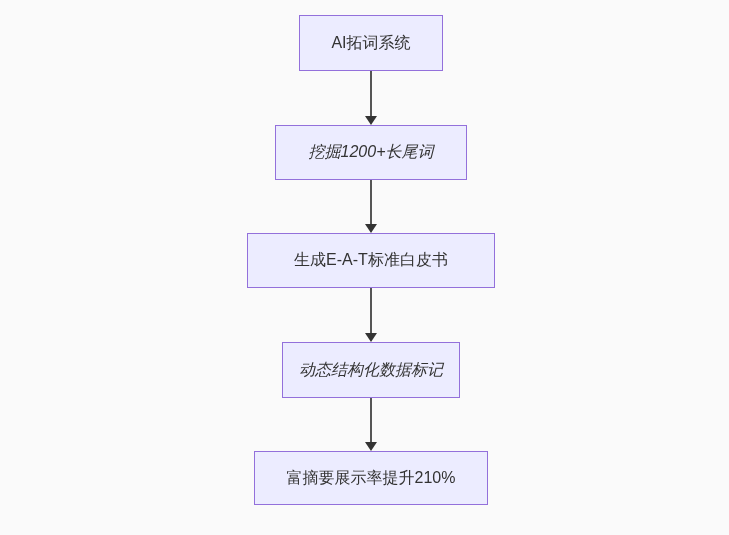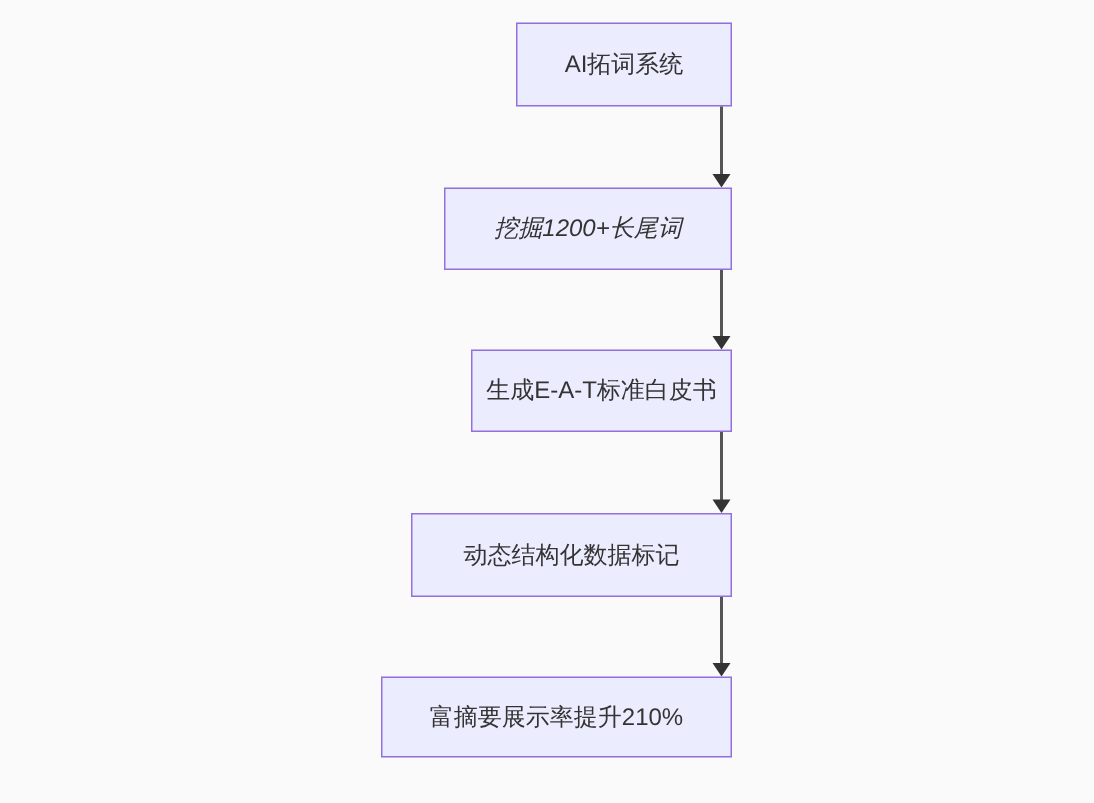--- a/index.html
+++ b/index.html
@@ -21,38 +21,38 @@
     width: 729px;
     height: 535px;
   }
   .flow-column {
     position: absolute;
     left: 371px;
     top: 15px;
     transform: translateX(-50%);
     display: flex;
     flex-direction: column;
-    align-items: flex-end;
+    align-items: center;
   }
   .flow-node {
     box-sizing: border-box;
     background: #ECECFF;
     border: 1px solid #9370DB;
     color: #333333;
     font-size: 16px;
     display: flex;
     align-items: center;
     justify-content: center;
     text-align: center;
     white-space: nowrap;
   }
   .n1 { width: 144px; height: 56px; }
   .n2 { width: 192px; height: 55px; font-style: italic; }
-  .n3 { width: 174px; height: 55px; }
-  .n4 { width: 214px; height: 56px; }
+  .n3 { width: 248px; height: 55px; }
+  .n4 { width: 178px; height: 56px; font-style: italic; }
   .n5 { width: 234px; height: 54px; }
   .connector {
     position: relative;
     width: 14px;
   }
   .c1 { height: 54px; }
   .c2 { height: 53px; }
   .c3 { height: 54px; }
   .c4 { height: 53px; }
   .connector .line {

